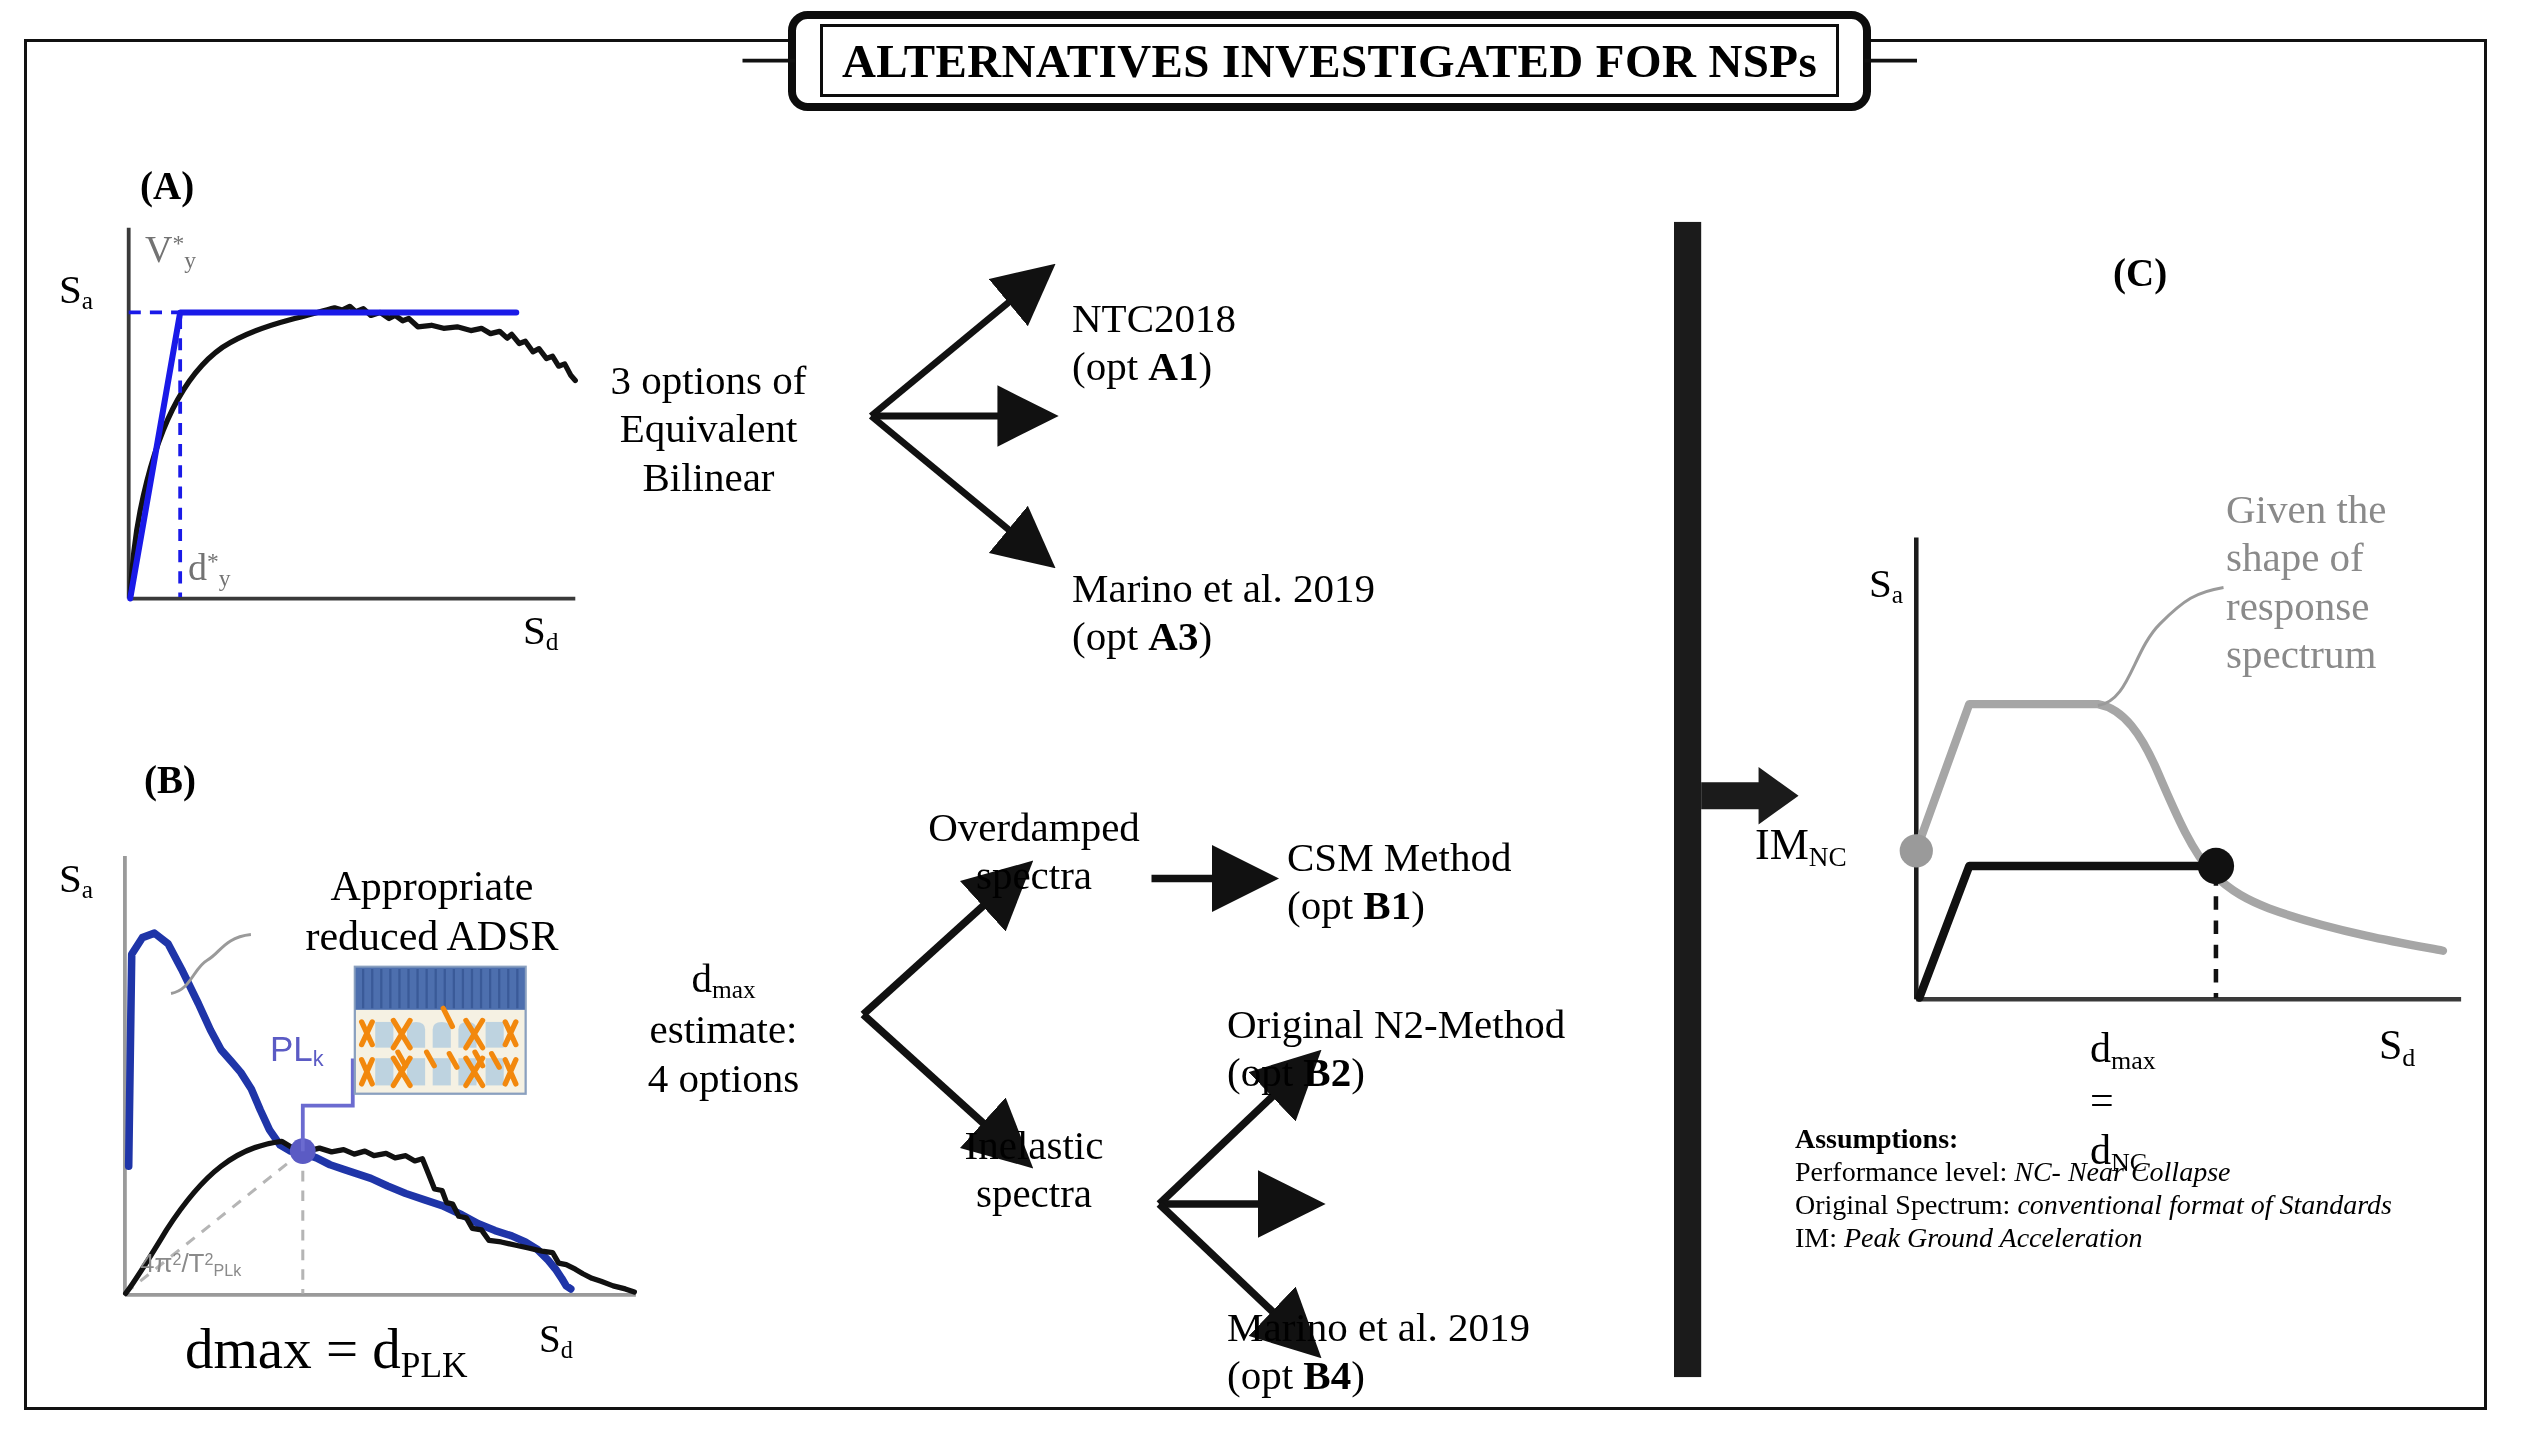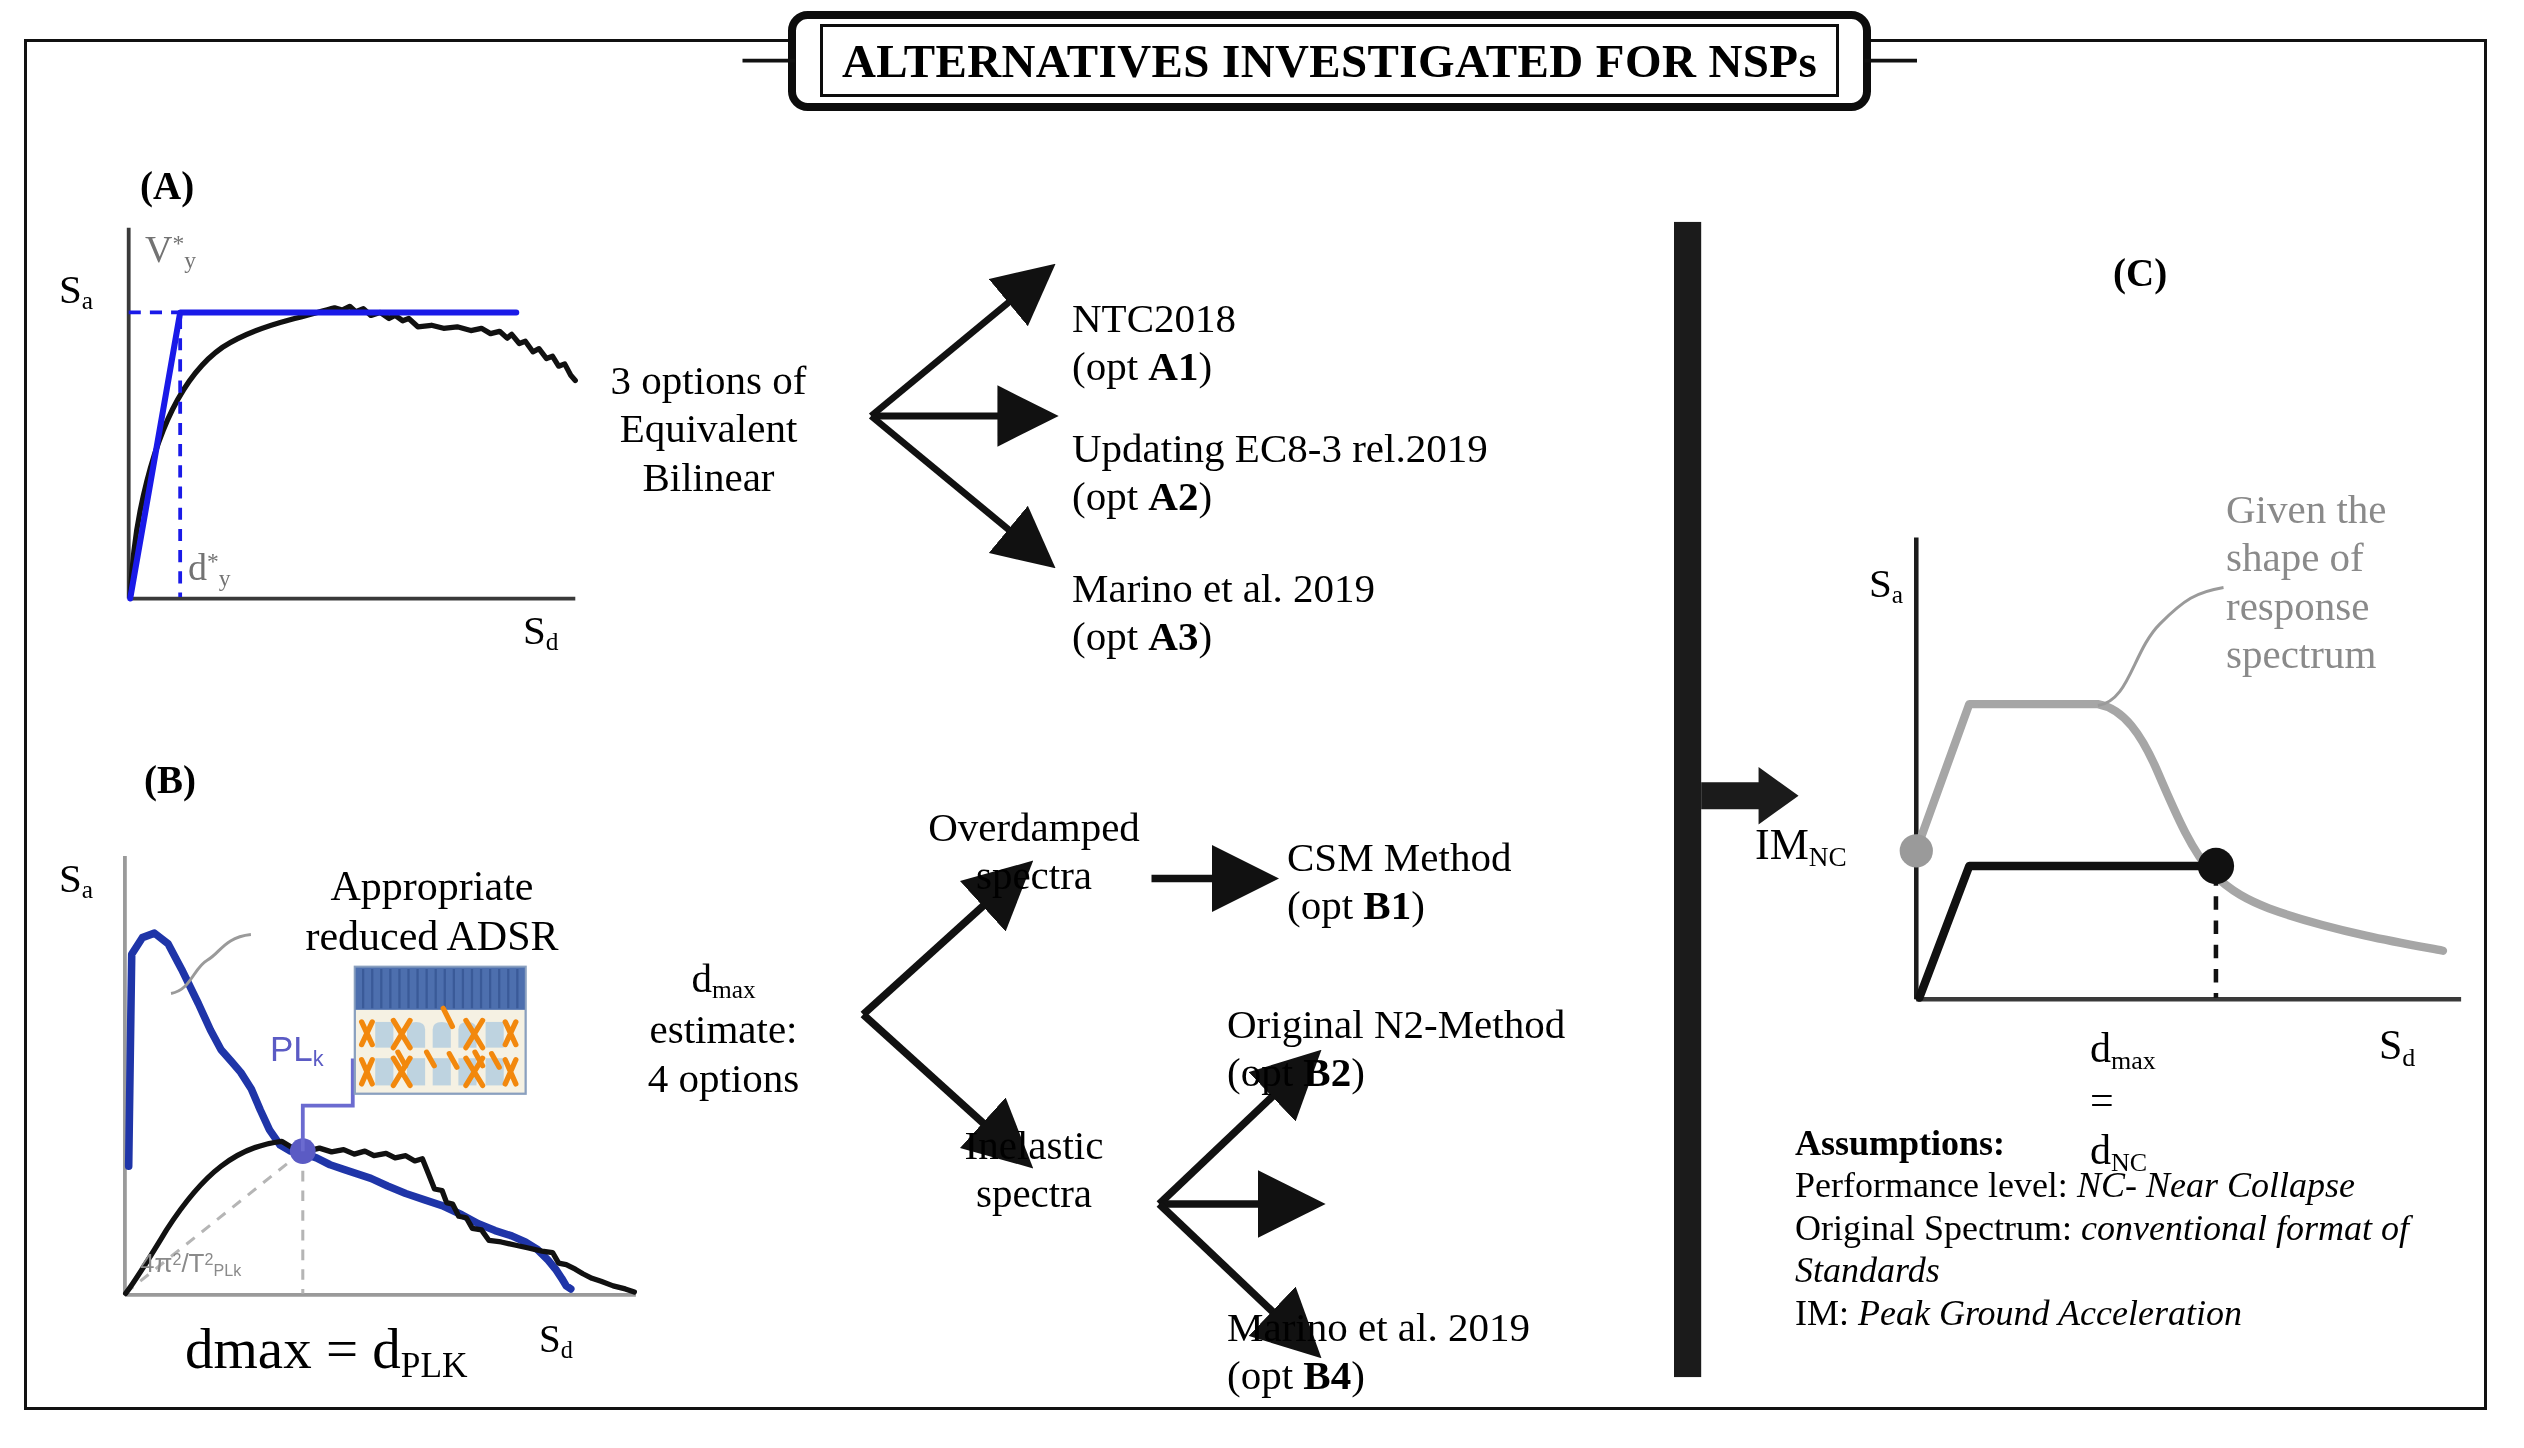--- a/index.html
+++ b/index.html
@@ -109,26 +109,20 @@
     </defs>
     <line x1="20" y1="230" x2="250" y2="40" stroke="#111" stroke-width="9" marker-end="url(#ah)"></line>
     <line x1="20" y1="230" x2="250" y2="230" stroke="#111" stroke-width="9" marker-end="url(#ah)"></line>
     <line x1="20" y1="230" x2="250" y2="420" stroke="#111" stroke-width="9" marker-end="url(#ah)"></line>
   </svg>
 
   <div class="txt opt-label" style="left:1072px;top:250px;margin-top:44px;">
     <div>NTC2018</div>
     <div>
       <span>(opt </span><b>A1</b><span>)</span>
-    </div>
-  </div>
-  <div class="txt opt-label" style="left:1072px;top:424px;">
-    <div>Updating EC8-3 rel.2019</div>
-    <div>
-      <span>(opt </span><b>A2</b><span>)</span>
     </div>
   </div>
   <div class="txt opt-label" style="left:1072px;top:564px;">
     <div>Marino et al. 2019</div>
     <div>
       <span>(opt </span><b>A3</b><span>)</span>
     </div>
   </div>
 
   <div class="txt panel-tag" style="left:144px;top:757px;">(B)</div>
@@ -354,21 +348,21 @@
     S<sub>d</sub>
   </div>
 
   <div class="txt grey" style="left:2226px;top:485px;width:303px;font-size:41px;text-align:left;">
     <div>Given the</div>
     <div>shape of</div>
     <div>response</div>
     <div>spectrum</div>
   </div>
 
-  <div class="txt" style="left:1795px;top:1122px;width:682px;font-size:36px;line-height:1.18;">
+  <div class="txt" style="left:1795px;top:1122px;width:682px;font-size:28px;line-height:1.18;">
     <div style="font-weight:bold;">Assumptions:</div>
     <div>
       <span>Performance level:</span>
       <i>NC- Near Collapse</i>
     </div>
     <div>
       <span>Original Spectrum:</span>
       <i>conventional format of Standards</i>
     </div>
     <div>

